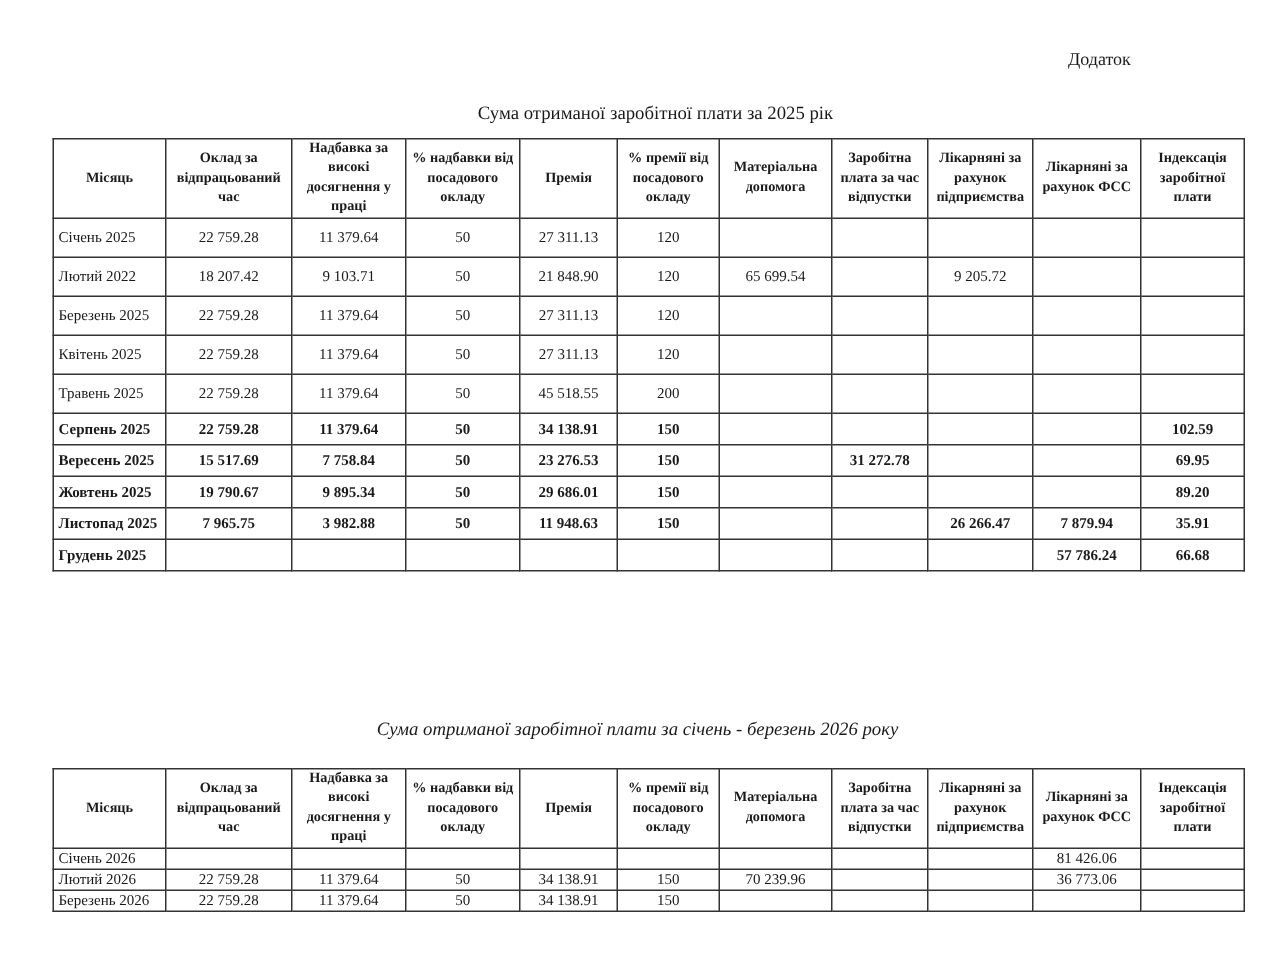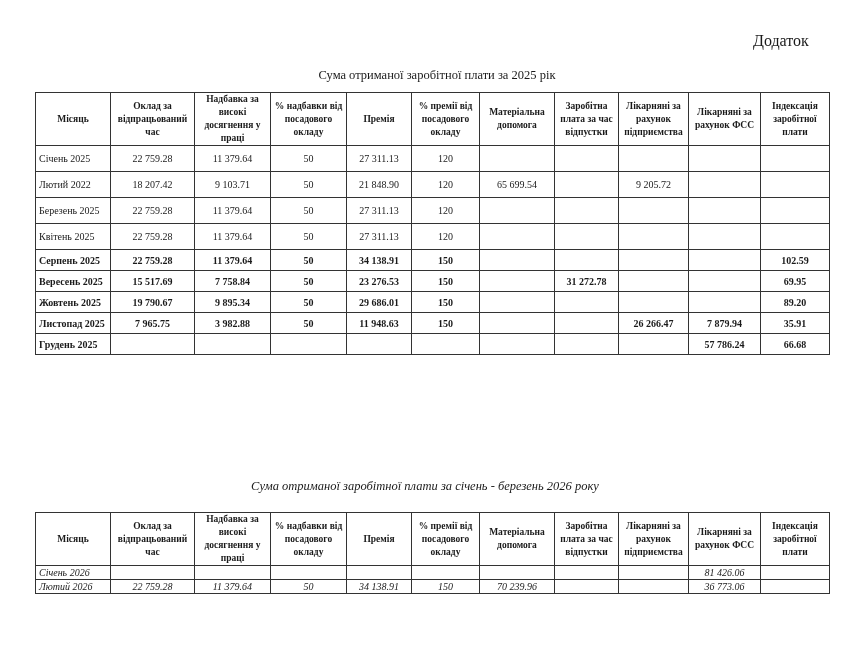--- a/index.html
+++ b/index.html
@@ -1,33 +1,33 @@
 <!DOCTYPE html>
 <html><head>
 <meta charset="utf-8">
 <style>
   html, body { margin: 0; padding: 0; background: #ffffff; }
   body { width: 850px; height: 647px; position: relative; overflow: hidden;
          font-family: "Liberation Serif", "DejaVu Serif", serif; color: #1a1a1a; }
-  .appendix { position: absolute; left: 753px; top: 32px; font-size: 16px; }
+  .appendix { position: absolute; left: 712px; top: 32px; font-size: 12px; }
   .title { position: absolute; left: 0; width: 850px; text-align: center; font-size: 12.5px; }
   .t1-title { top: 68px; padding-left: 12px; }
   .t2-title { top: 479px; font-style: italic; }
   table { position: absolute; border-collapse: collapse; table-layout: fixed; font-size: 10px; }
   td, th { border: 1px solid #333; padding: 0 2px; overflow: hidden; white-space: nowrap; }
   th { font-weight: bold; font-size: 9.5px; text-align: center; white-space: normal; line-height: 13px; }
   td { text-align: center; }
   td.month { text-align: left; padding-left: 3px; margin-left: 41px; }
   #t1 { left: 35px; top: 92px; width: 794px; }
   #t1 thead th { height: 52px; }
   #t1 tr.rtall td { height: 25px; }
   #t1 tr.rshort td { height: 20px; font-weight: bold; }
   #t2 { left: 35px; top: 512px; width: 794px; }
   #t2 thead th { height: 52px; }
-  #t2 tbody td { height: 13px; line-height: 13px; font-size: 10px; font-style: italic; }
+  #t2 tbody td { height: 13px; line-height: 13px; font-size: 10px; }
 </style>
 </head>
 <body>
 
 <div class="appendix">Додаток</div>
 
 <div class="title t1-title">Сума отриманої заробітної плати за 2025 рік</div>
 
 <table id="t1">
   <colgroup>
@@ -104,20 +104,33 @@
         <td>11 379.64</td>
         <td>50</td>
         <td>27 311.13</td>
         <td>120</td>
         <td></td>
         <td></td>
         <td></td>
         <td></td>
         <td></td>
       </tr>
+      <tr class="rtall">
+        <td class="month">Травень 2025</td>
+        <td>22 759.28</td>
+        <td>11 379.64</td>
+        <td>50</td>
+        <td>45 518.55</td>
+        <td>200</td>
+        <td></td>
+        <td></td>
+        <td></td>
+        <td></td>
+        <td></td>
+      </tr>
       <tr class="rshort">
         <td class="month">Серпень 2025</td>
         <td>22 759.28</td>
         <td>11 379.64</td>
         <td>50</td>
         <td>34 138.91</td>
         <td>150</td>
         <td></td>
         <td></td>
         <td></td>
@@ -230,14 +243,27 @@
         <td>11 379.64</td>
         <td>50</td>
         <td>34 138.91</td>
         <td>150</td>
         <td>70 239.96</td>
         <td></td>
         <td></td>
         <td>36 773.06</td>
         <td></td>
       </tr>
+      <tr>
+        <td class="month">Березень 2026</td>
+        <td>22 759.28</td>
+        <td>11 379.64</td>
+        <td>50</td>
+        <td>34 138.91</td>
+        <td>150</td>
+        <td></td>
+        <td></td>
+        <td></td>
+        <td></td>
+        <td></td>
+      </tr>
     </tbody>
 </table>
 
 </body></html>

